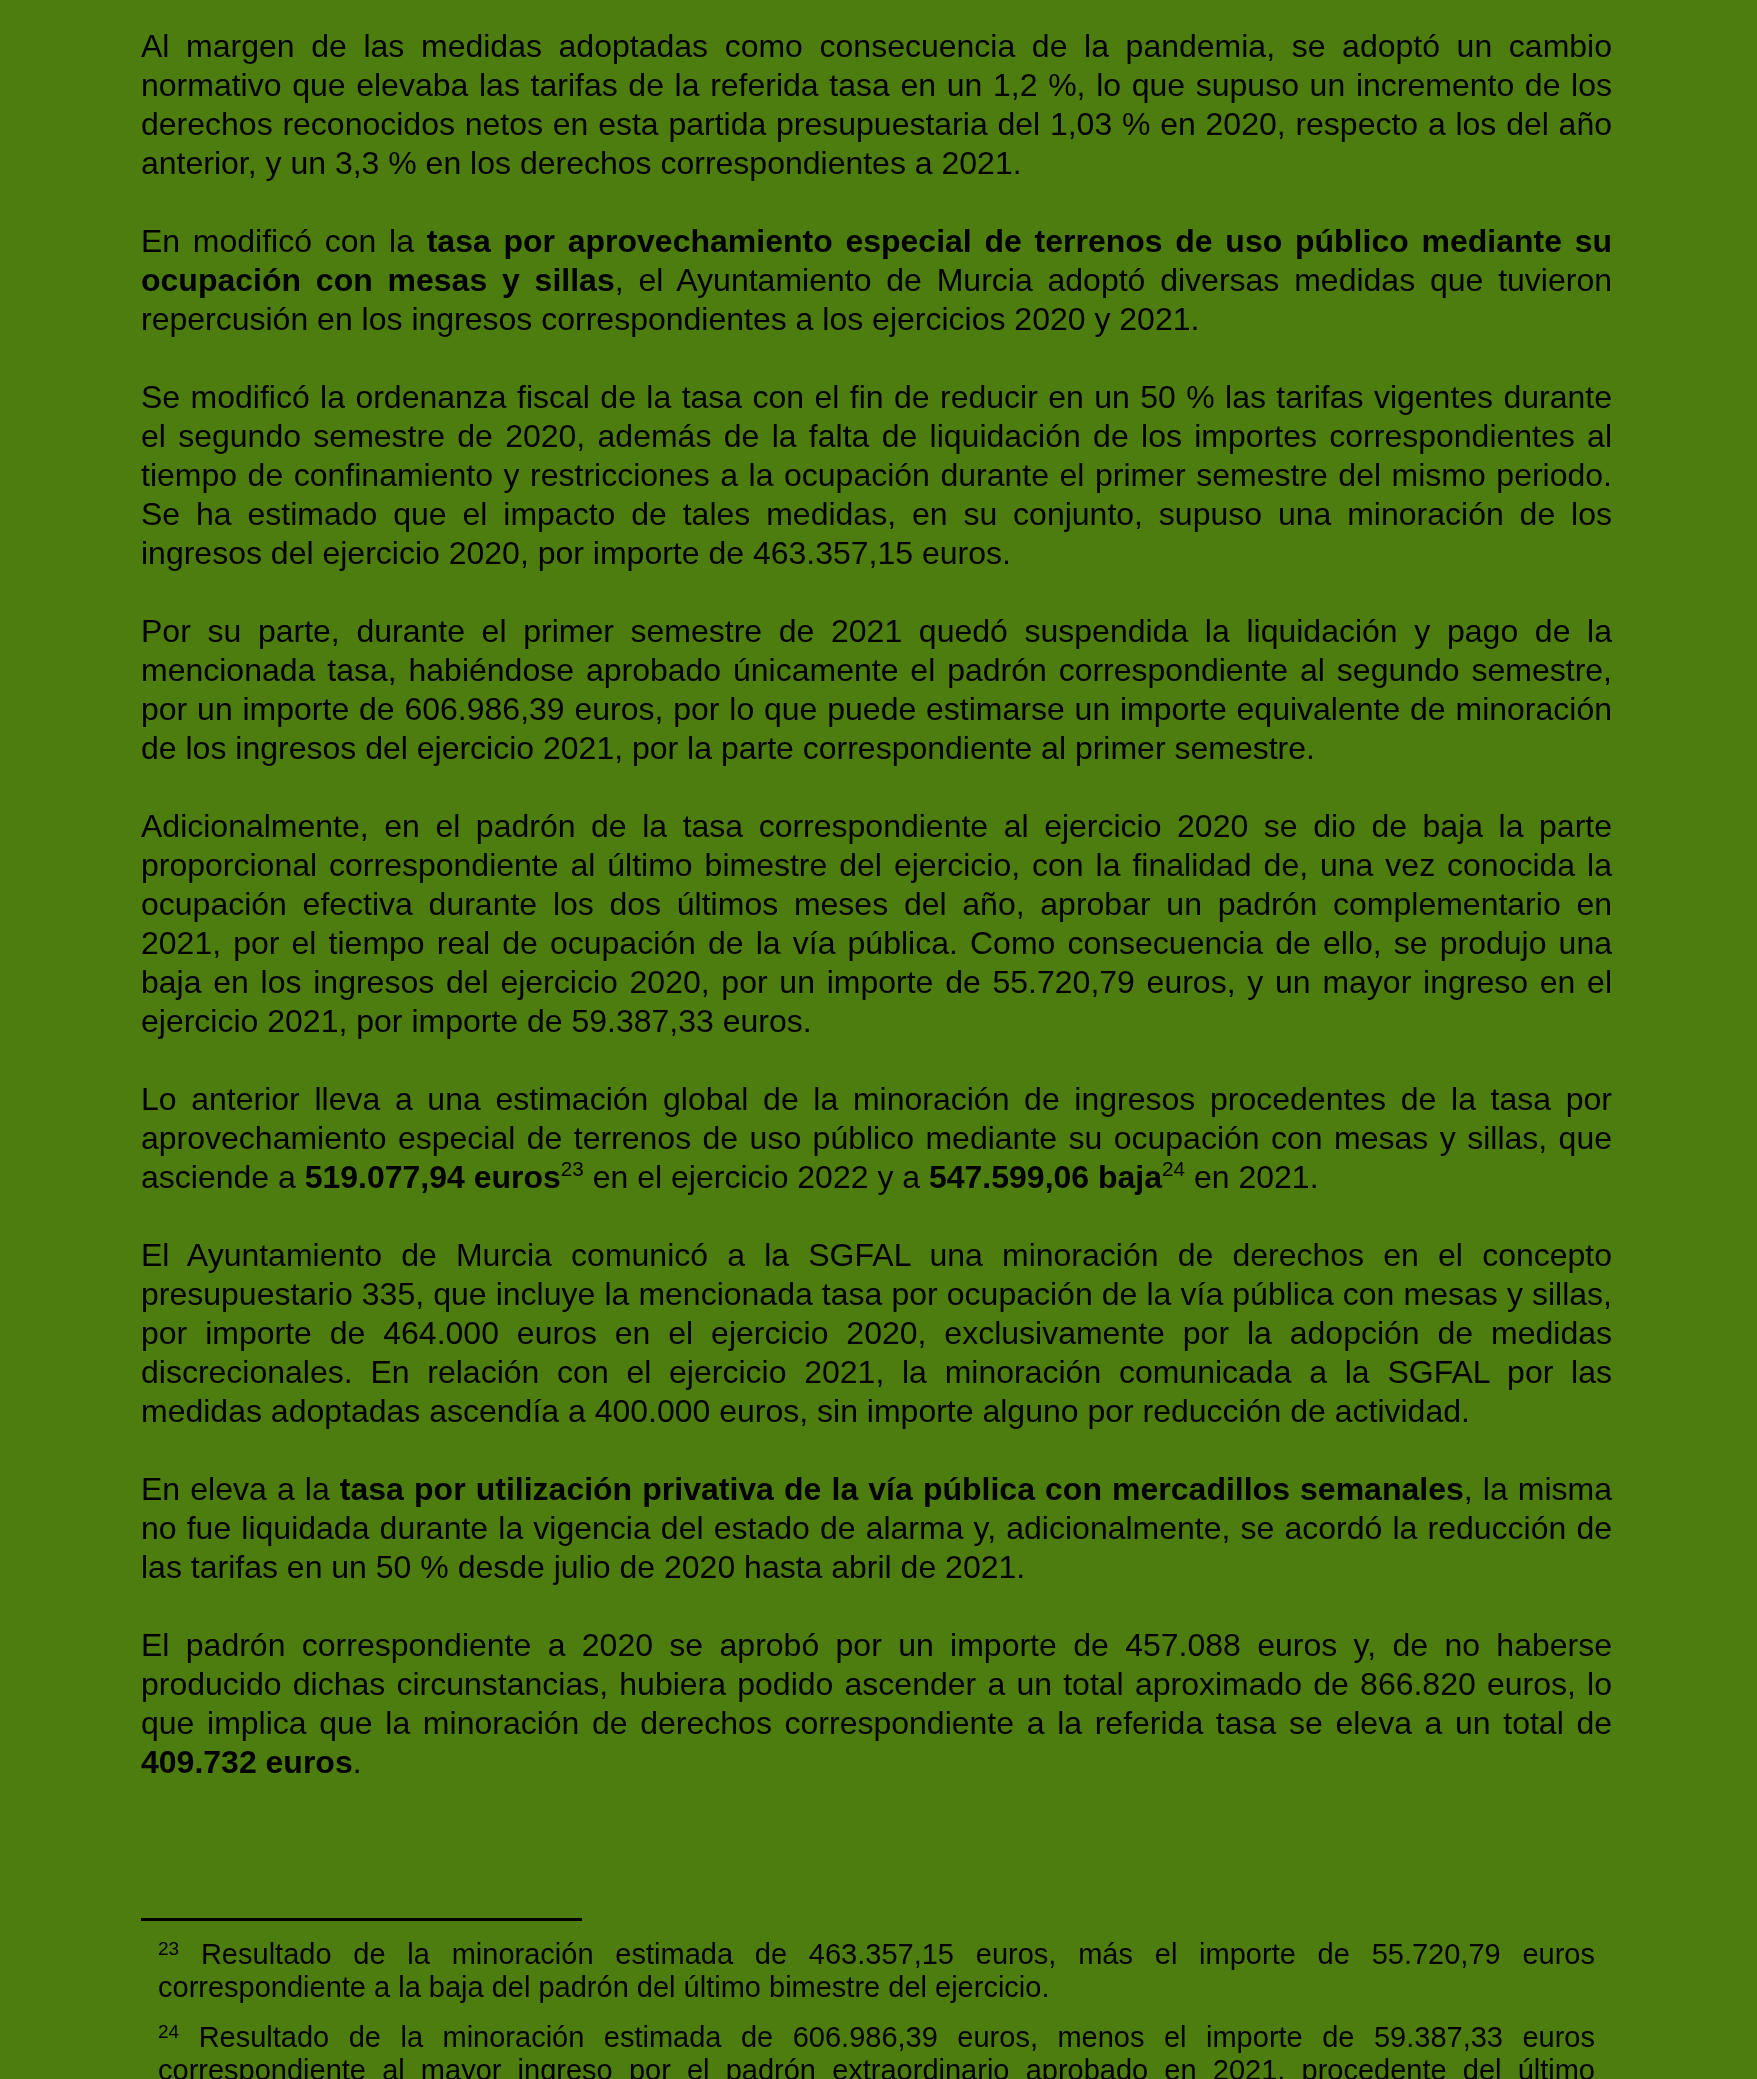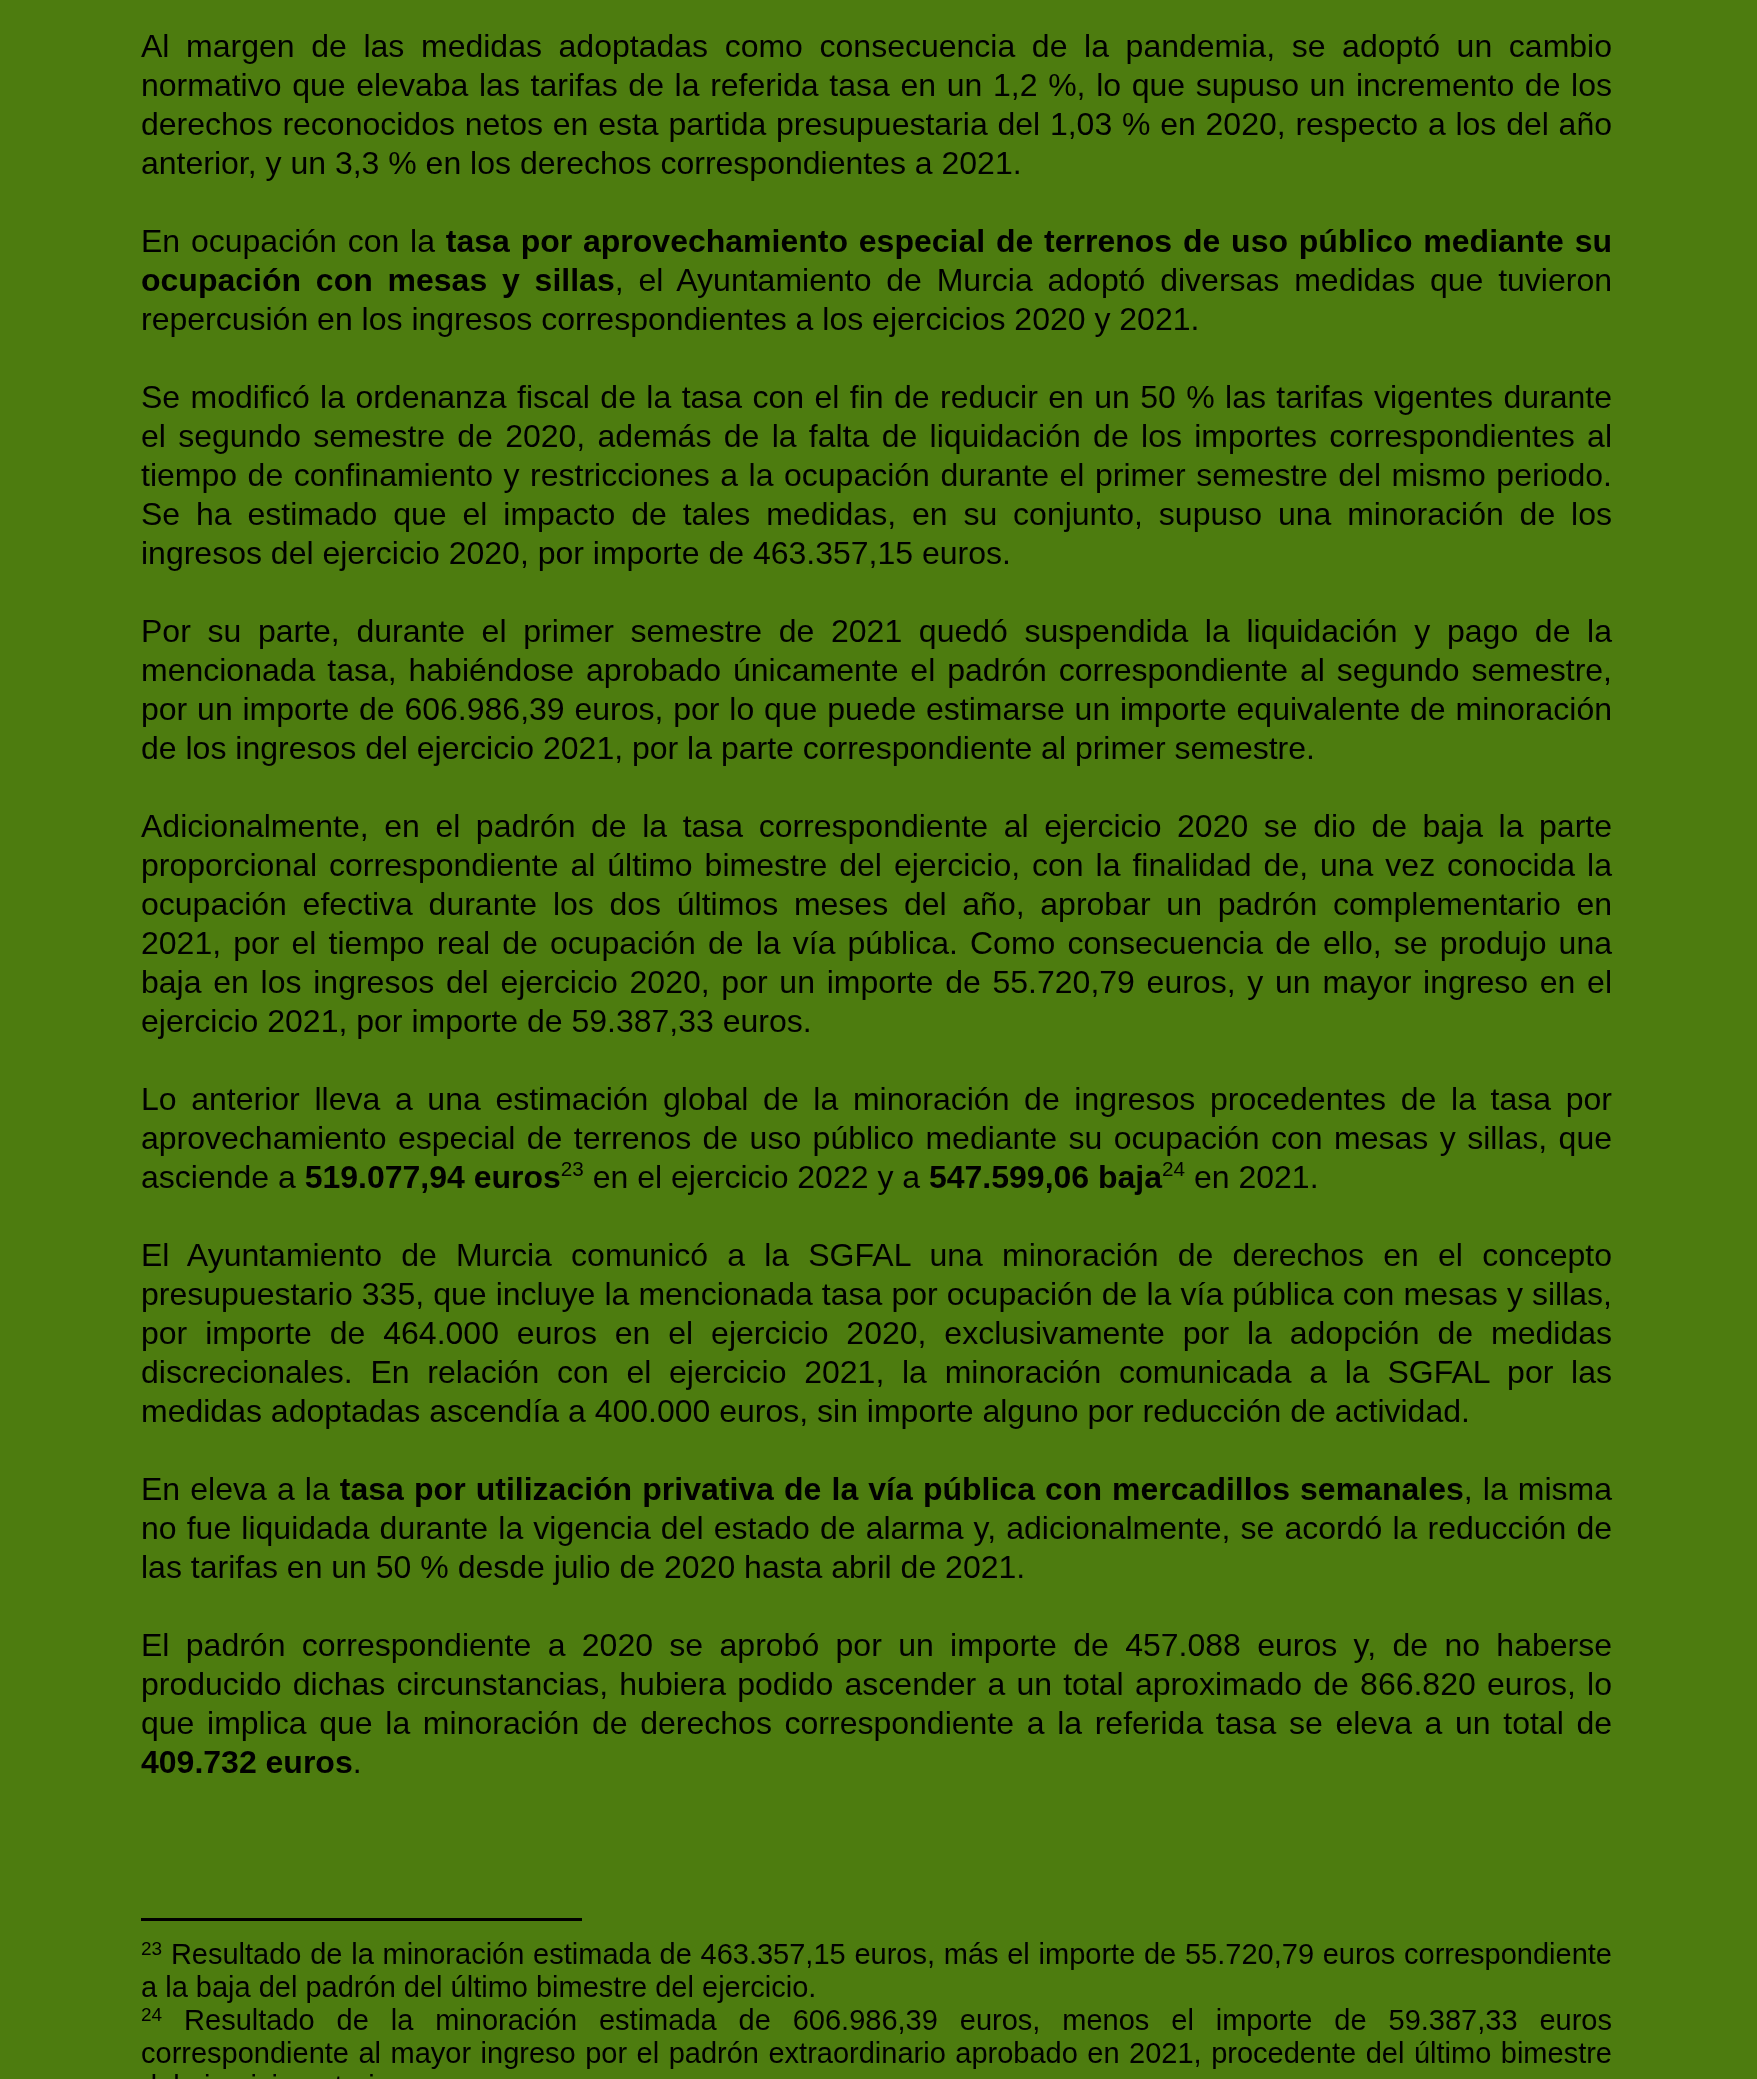--- a/index.html
+++ b/index.html
@@ -45,40 +45,40 @@
     top: 1918px;
     width: 1471px;
   }
   .fn-rule {
     width: 441px;
     height: 0;
     border-top: 3.3px solid #000000;
     margin: 0 0 16.5px 0;
   }
   .footnote {
-    margin: 0;
+    margin: 17px;
     font-size: 29px;
     line-height: 33px;
     text-align: justify;
   }
   .footnote sup {
     font-size: 19px;
     line-height: 0;
     vertical-align: baseline;
     position: relative;
     top: -9px;
   }
 </style>
 </head>
 <body>
 
 <div class="page">
   <div class="body-text" id="body-text">
       <p><span>Al margen de las medidas adoptadas como consecuencia de la pandemia, se adoptó un cambio normativo que elevaba las tarifas de la referida tasa en un 1,2 %, lo que supuso un incremento de los derechos reconocidos netos en esta partida presupuestaria del 1,03 % en 2020, respecto a los del año anterior, y un 3,3 % en los derechos correspondientes a 2021.</span></p>
-      <p><span>En ocupación con la </span><b>tasa por aprovechamiento especial de terrenos de uso público mediante su ocupación con mesas y sillas</b><span>, el Ayuntamiento de Murcia adoptó diversas medidas que tuvieron repercusión en los ingresos correspondientes a los ejercicios 2020 y 2021.</span></p>
+      <p><span>En modificó con la </span><b>tasa por aprovechamiento especial de terrenos de uso público mediante su ocupación con mesas y sillas</b><span>, el Ayuntamiento de Murcia adoptó diversas medidas que tuvieron repercusión en los ingresos correspondientes a los ejercicios 2020 y 2021.</span></p>
       <p><span>Se modificó la ordenanza fiscal de la tasa con el fin de reducir en un 50 % las tarifas vigentes durante el segundo semestre de 2020, además de la falta de liquidación de los importes correspondientes al tiempo de confinamiento y restricciones a la ocupación durante el primer semestre del mismo periodo. Se ha estimado que el impacto de tales medidas, en su conjunto, supuso una minoración de los ingresos del ejercicio 2020, por importe de 463.357,15 euros.</span></p>
       <p><span>Por su parte, durante el primer semestre de 2021 quedó suspendida la liquidación y pago de la mencionada tasa, habiéndose aprobado únicamente el padrón correspondiente al segundo semestre, por un importe de 606.986,39 euros, por lo que puede estimarse un importe equivalente de minoración de los ingresos del ejercicio 2021, por la parte correspondiente al primer semestre.</span></p>
       <p><span>Adicionalmente, en el padrón de la tasa correspondiente al ejercicio 2020 se dio de baja la parte proporcional correspondiente al último bimestre del ejercicio, con la finalidad de, una vez conocida la ocupación efectiva durante los dos últimos meses del año, aprobar un padrón complementario en 2021, por el tiempo real de ocupación de la vía pública. Como consecuencia de ello, se produjo una baja en los ingresos del ejercicio 2020, por un importe de 55.720,79 euros, y un mayor ingreso en el ejercicio 2021, por importe de 59.387,33 euros.</span></p>
       <p><span>Lo anterior lleva a una estimación global de la minoración de ingresos procedentes de la tasa por aprovechamiento especial de terrenos de uso público mediante su ocupación con mesas y sillas, que asciende a </span><b>519.077,94 euros</b><sup>23</sup><span> en el ejercicio 2022 y a </span><b>547.599,06 baja</b><sup>24</sup><span> en 2021.</span></p>
       <p><span>El Ayuntamiento de Murcia comunicó a la SGFAL una minoración de derechos en el concepto presupuestario 335, que incluye la mencionada tasa por ocupación de la vía pública con mesas y sillas, por importe de 464.000 euros en el ejercicio 2020, exclusivamente por la adopción de medidas discrecionales. En relación con el ejercicio 2021, la minoración comunicada a la SGFAL por las medidas adoptadas ascendía a 400.000 euros, sin importe alguno por reducción de actividad.</span></p>
       <p><span>En eleva a la </span><b>tasa por utilización privativa de la vía pública con mercadillos semanales</b><span>, la misma no fue liquidada durante la vigencia del estado de alarma y, adicionalmente, se acordó la reducción de las tarifas en un 50 % desde julio de 2020 hasta abril de 2021.</span></p>
       <p><span>El padrón correspondiente a 2020 se aprobó por un importe de 457.088 euros y, de no haberse producido dichas circunstancias, hubiera podido ascender a un total aproximado de 866.820 euros, lo que implica que la minoración de derechos correspondiente a la referida tasa se eleva a un total de </span><b>409.732 euros</b><span>.</span></p>
     </div>
   <div class="footnotes">
     <div class="fn-rule"></div>

